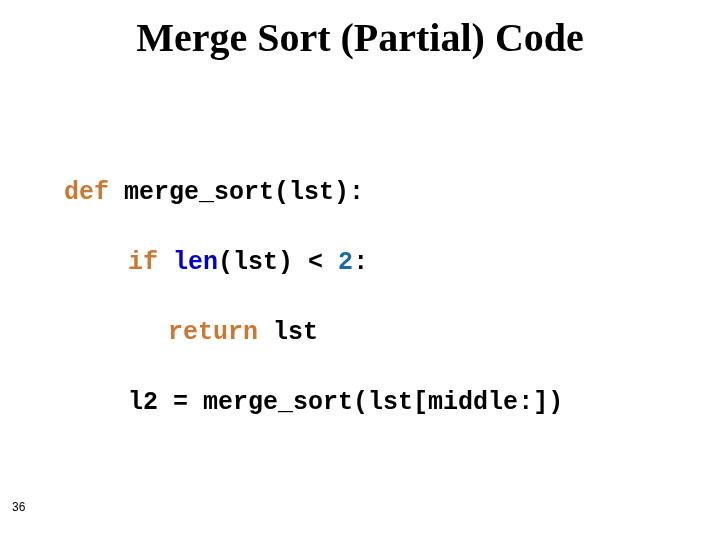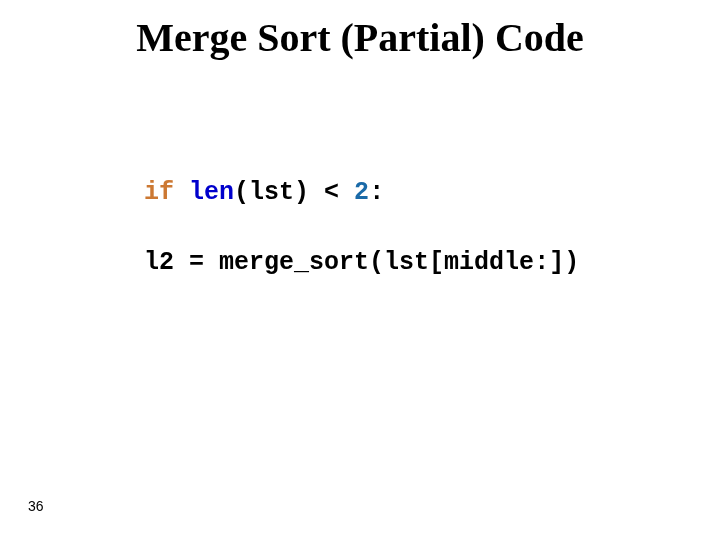--- a/index.html
+++ b/index.html
@@ -37,39 +37,41 @@
     color: #000000;
     font-weight: bold;
     white-space: pre;
   }
   .kw { color: #cc7832; }      
   .fn { color: #000000; }       
   .builtin { color: #0000cc; }  
   .var { color: #000000; }
   .num { color: #1a6aa8; }      
   .punct { color: #000000; }
-  .indent1 { margin-left: 80px; }
+  .indent1 { margin-left: 64px; }
   .indent2 { margin-left: 104px; }
   .page-number {
     position: absolute;
-    left: 28px;
+    left: 12px;
     bottom: 26px;
     font-family: Arial, Helvetica, sans-serif;
-    font-size: 14px;
+    font-size: 12px;
     color: #000000;
   }
 </style>
 </head>
 <body>
 
 <div class="slide">
 
   <div class="title">Merge Sort (Partial) Code</div>
 
   <div class="code-block">
+<div><span class="kw">def</span> <span class="fn">merge_sort</span><span class="punct">(</span><span class="var">lst</span><span class="punct">):</span></div>
 <div class="indent1"><span class="kw">if</span> <span class="builtin">len</span><span class="punct">(</span><span class="var">lst</span><span class="punct">)</span><span class="punct"> &lt; </span><span class="num">2</span><span class="punct">:</span></div>
+<div class="indent2"><span class="kw">return</span><span class="var"> lst</span></div>
 <div class="indent1"><span class="var">l2</span><span class="punct"> = </span><span class="fn">merge_sort</span><span class="punct">(</span><span class="var">lst</span><span class="punct">[</span><span class="var">middle</span><span class="punct">:</span><span class="punct">]</span><span class="punct">)</span></div>
 
   </div>
 
   <div class="page-number">36</div>
 
 </div>
 
 </body></html>

